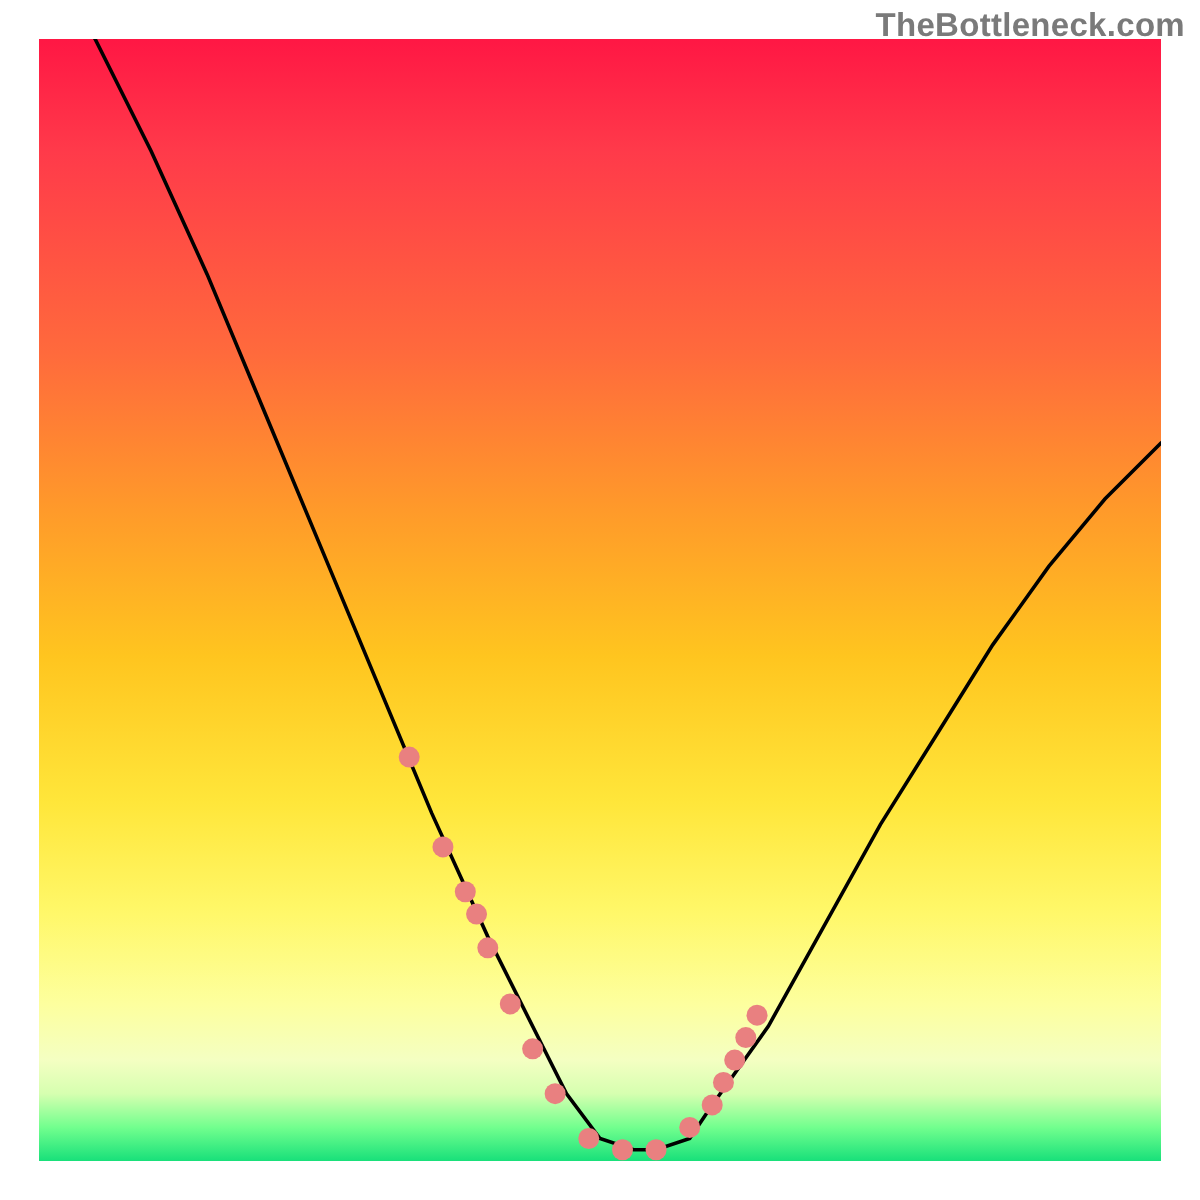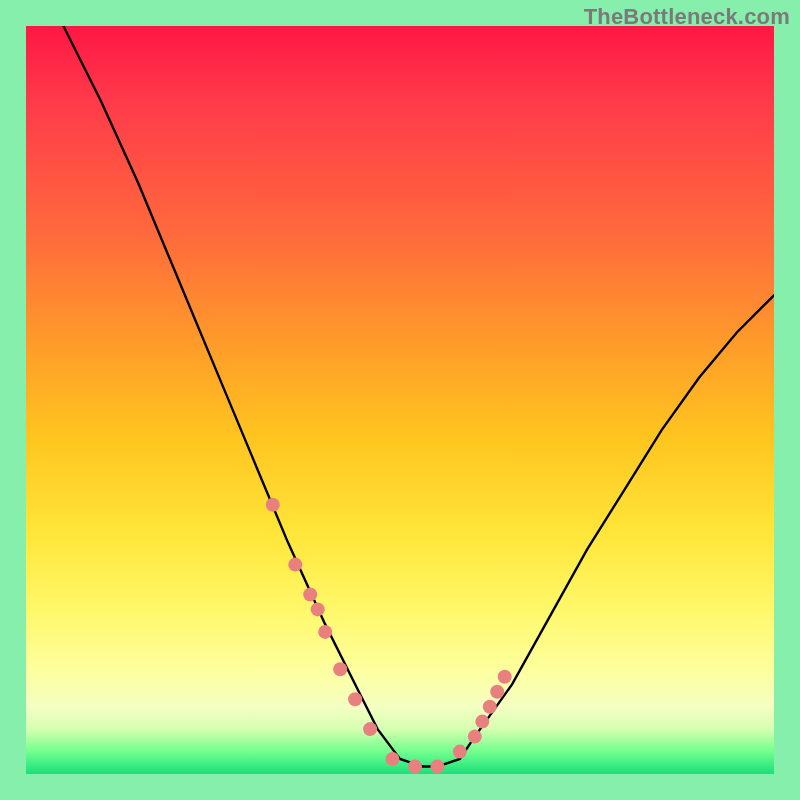--- a/index.html
+++ b/index.html
@@ -10,21 +10,21 @@
     overflow: hidden;
     background: #000;
     font-family: Arial, Helvetica, sans-serif;
   }
   .frame {
     position: absolute;
     left: 0;
     top: 0;
     width: 800px;
     height: 800px;
-    background: #86efac;
+    background: #ffffff;
   }
   .plot {
     position: absolute;
     left: 26px;
     top: 26px;
     width: 748px;
     height: 748px;
     
     background: linear-gradient(
       to bottom,

